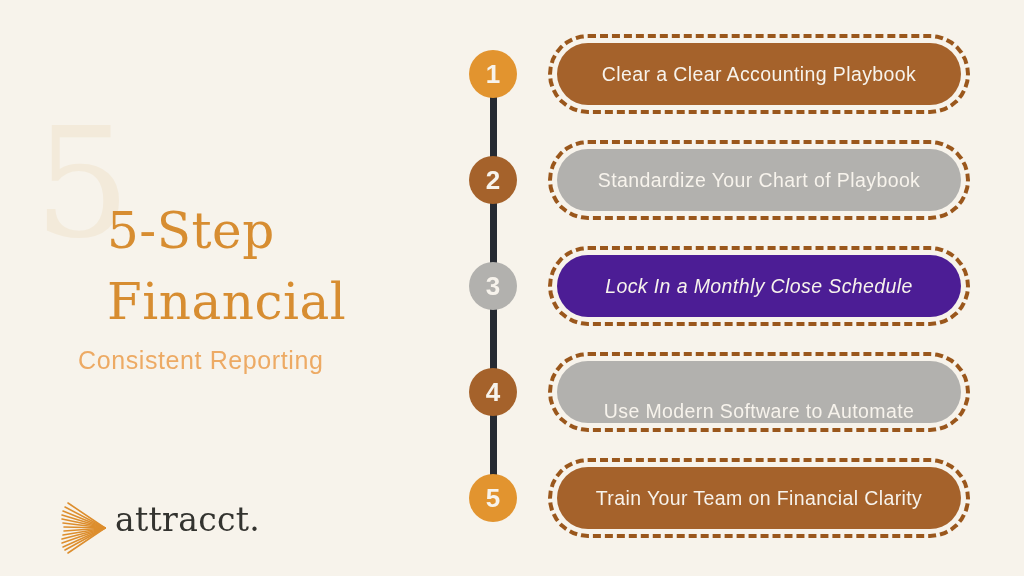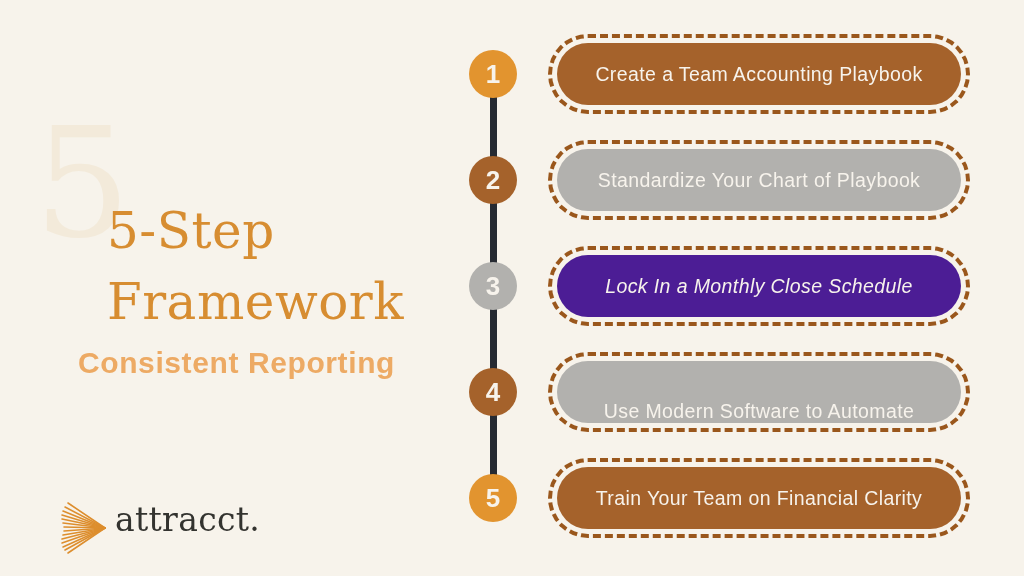--- a/index.html
+++ b/index.html
@@ -27,23 +27,23 @@
     left: 76px; top: 196px;
     font-family: "DejaVu Serif", serif;
     font-size: 50px;
     line-height: 1.42;
     font-weight: 400;
     letter-spacing: 0.5px;
   }
   .subtitle {
     position: absolute;
     left: 78px; top: 346px;
-    font-size: 30px;
+    font-size: 25px;
     letter-spacing: 0.6px;
-    font-weight: 700;
+    font-weight: 400;
   }
   .logo {
     position: absolute;
     left: 60px; top: 500px;
     display: flex;
     align-items: flex-start;
     gap: 7px;
   }
   .logo-icon { width: 48px; height: 56px; }
   .logo-text {
@@ -109,21 +109,21 @@
 </style>
 </head>
 <body>
 
 <div class="canvas" style="background-color: rgb(247, 243, 235);">
 
   <div class="watermark" style="color: rgb(243, 234, 218);">5</div>
 
   <div class="title" style="color: rgb(215, 141, 49); margin-left: 31px;">
     <div>5-Step</div>
-    <div>Framework</div>
+    <div>Financial</div>
   </div>
 
   <div class="subtitle" style="color: rgb(237, 170, 100);">Consistent Reporting</div>
 
   <div class="logo">
     <svg class="logo-icon" viewBox="0 0 48 56" fill="none" xmlns="http://www.w3.org/2000/svg">
       <g stroke="#DD8E2E" stroke-width="1.6" stroke-linecap="round">
         <line x1="45" y1="28" x2="8" y2="3"></line>
         <line x1="45" y1="28" x2="5" y2="7"></line>
         <line x1="45" y1="28" x2="3" y2="11"></line>
@@ -146,21 +146,21 @@
   <div class="timeline-line" style="background-color: rgb(38, 42, 50);"></div>
 
   <div class="steps">
 
     <div class="step-row">
       <div class="step-circle" style="background-color: rgb(226, 148, 47);">
         <span>1</span>
       </div>
       <div class="step-pill" style="background-color: rgb(165, 98, 43);">
         <div class="pill-ring" style="border-color: rgb(154, 87, 28);"></div>
-        <span class="pill-label">Create a Team Accounting Playbook</span>
+        <span class="pill-label">Clear a Clear Accounting Playbook</span>
       </div>
     </div>
 
     <div class="step-row">
       <div class="step-circle" style="background-color: rgb(165, 98, 43);">
         <span>2</span>
       </div>
       <div class="step-pill" style="background-color: rgb(178, 177, 174);">
         <div class="pill-ring" style="border-color: rgb(154, 87, 28);"></div>
         <span class="pill-label">Standardize Your Chart of Playbook</span>

